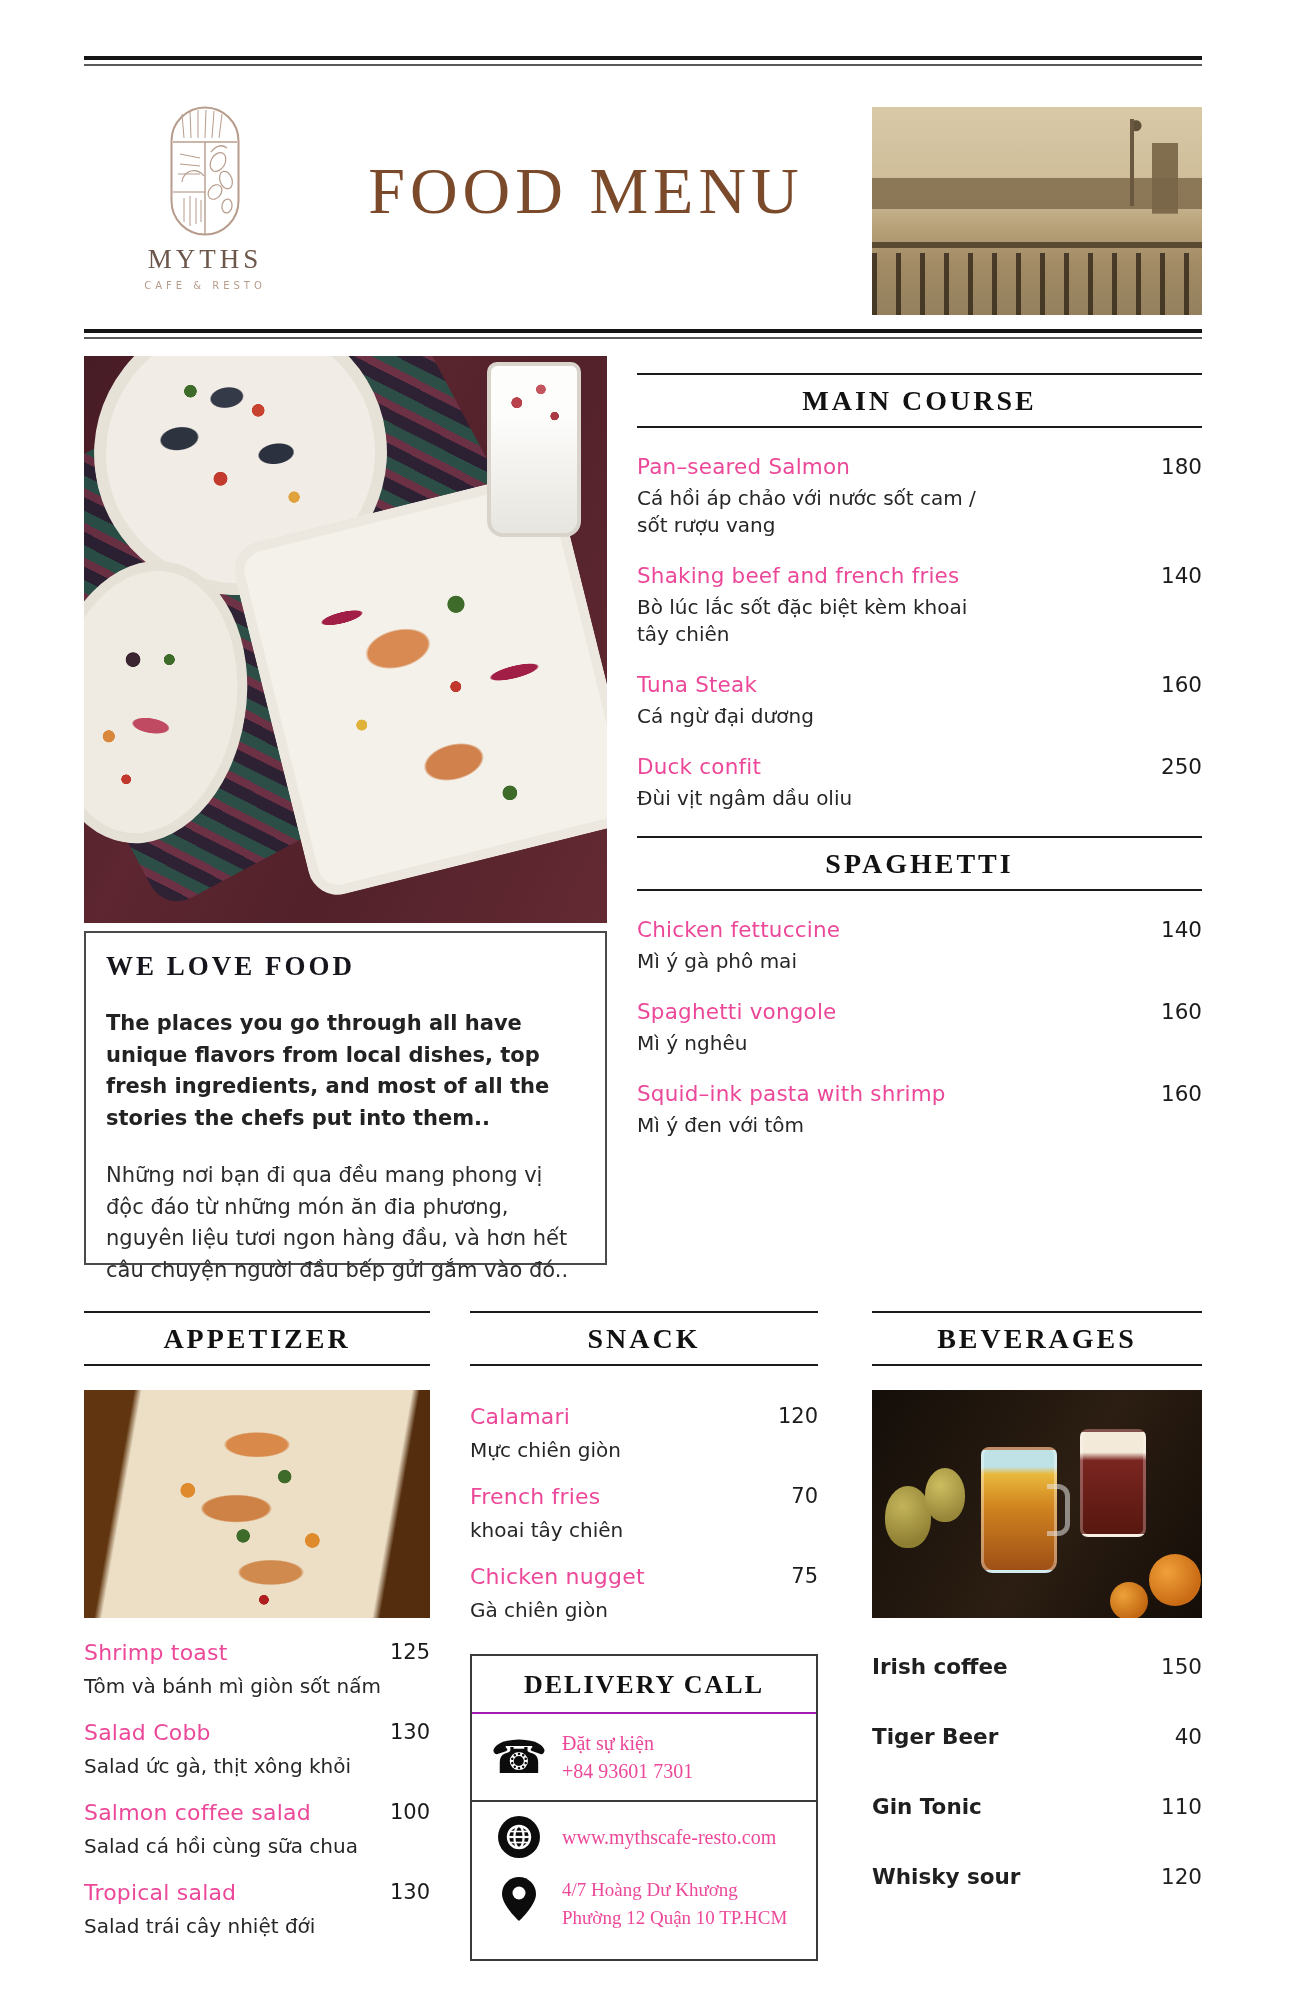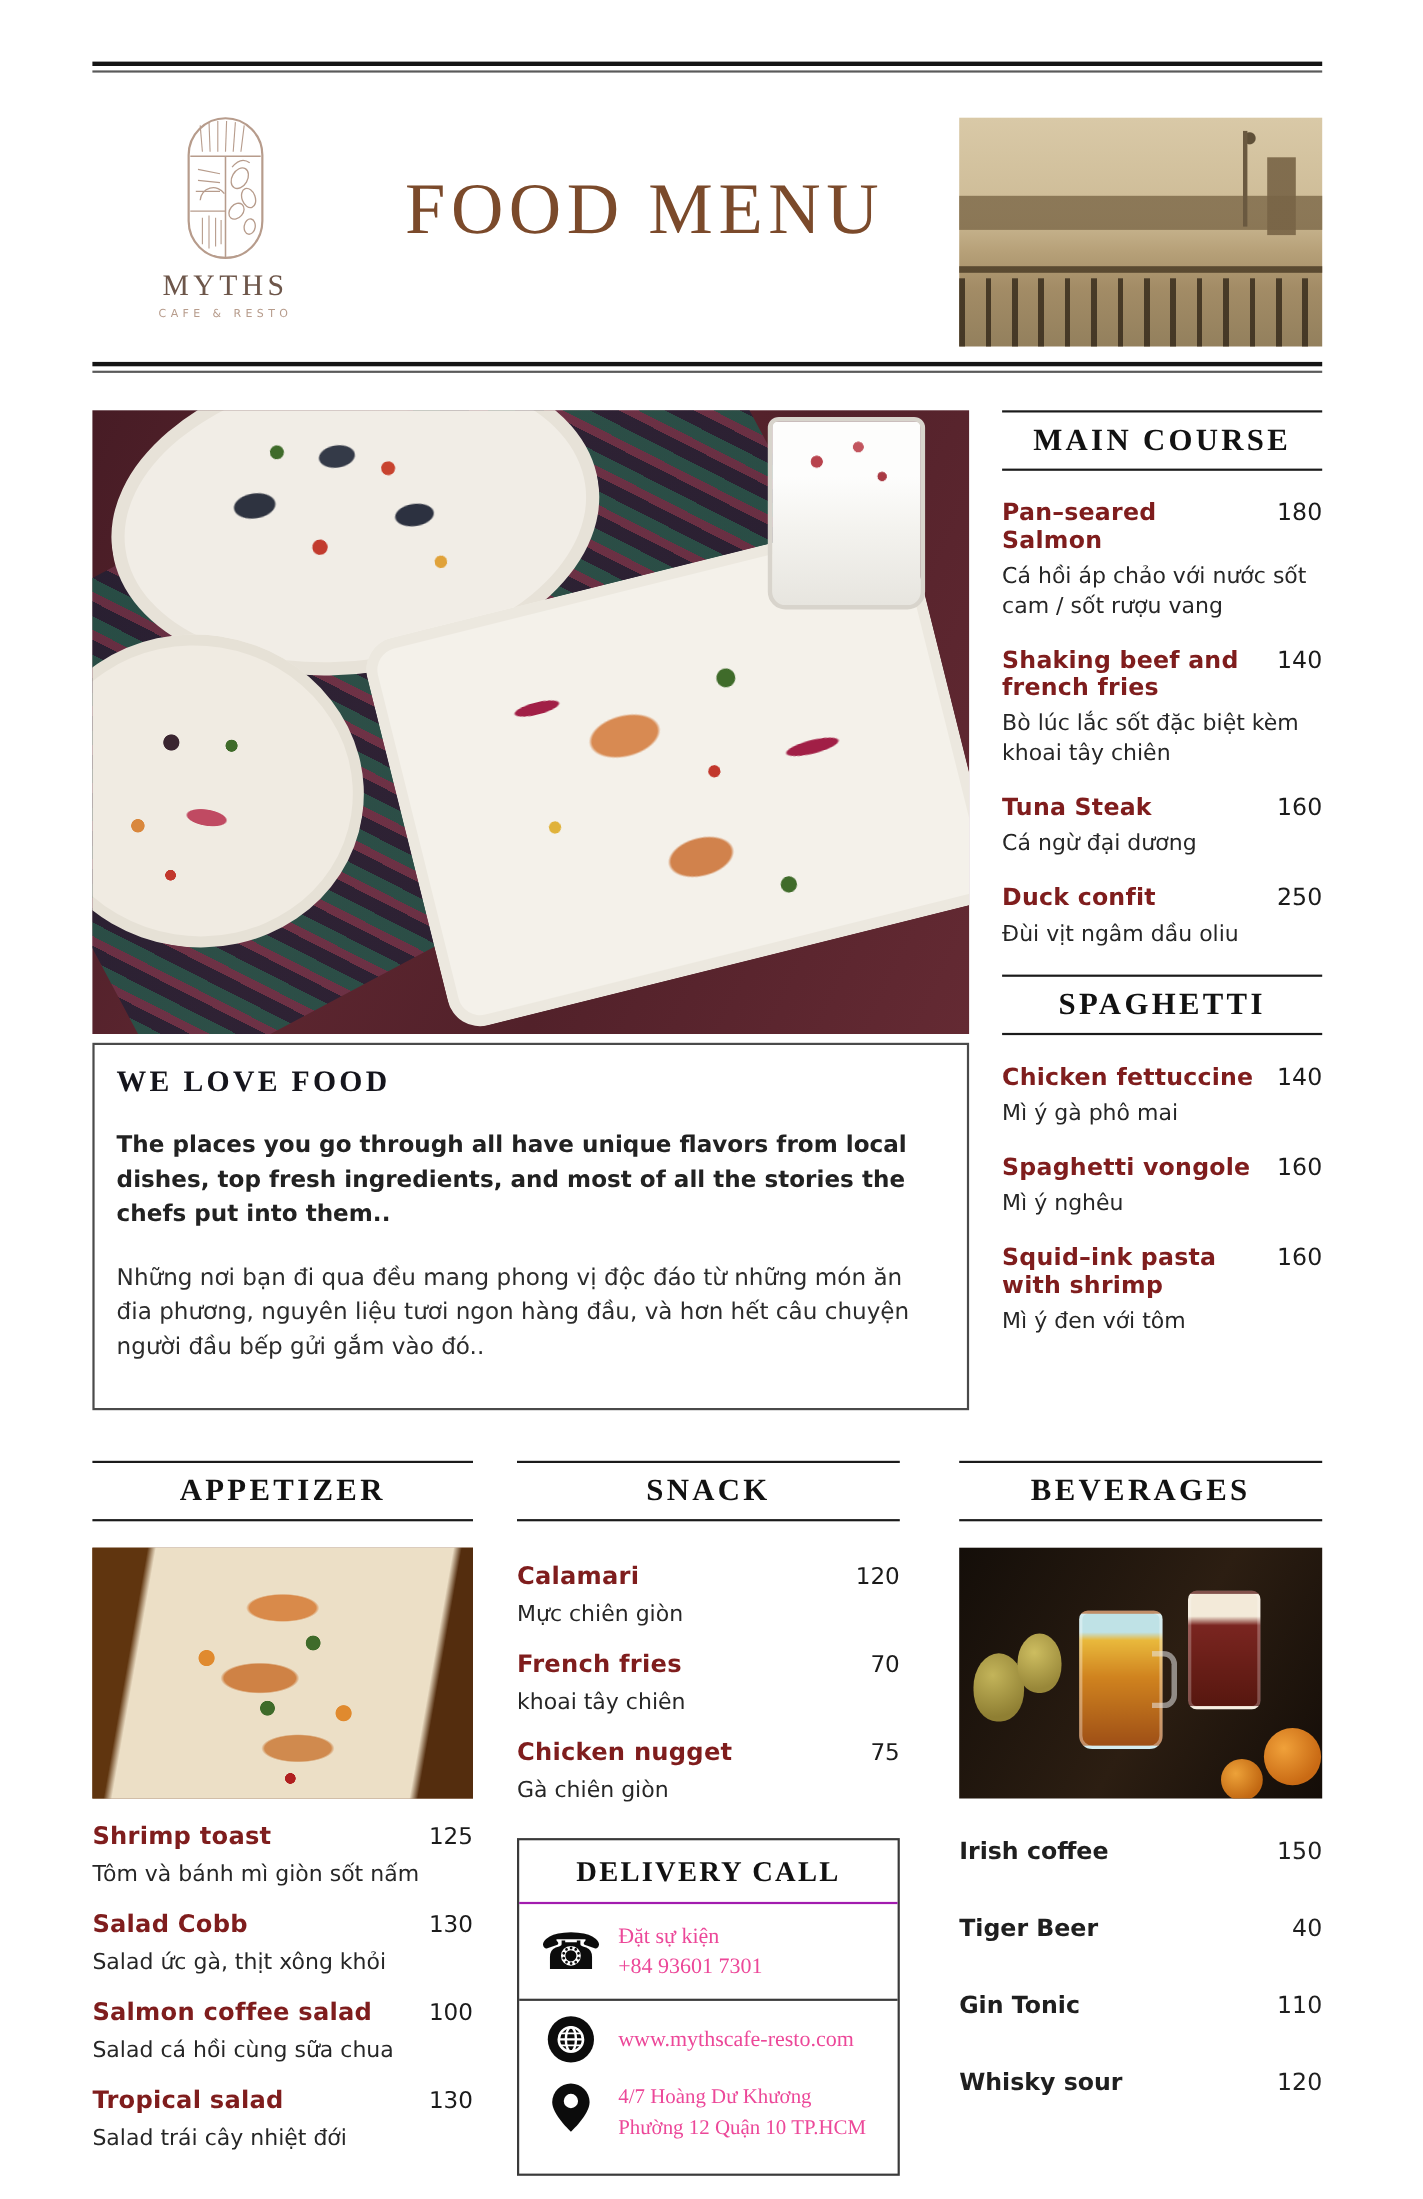--- a/index.html
+++ b/index.html
@@ -45,21 +45,21 @@
   .sec-head {
     border-top:2px solid #1b1b1b; border-bottom:2px solid #1b1b1b;
     padding:10px 0 9px;
   }
   .sec-head h2 {
     text-align:center; font-family:"Liberation Serif", serif; font-weight:700;
     font-size:28px; letter-spacing:3px; color:#121212;
   }
   
   .main-area { display:flex; gap:30px; margin-top:16px; }
-  .left-col { width:797px; flex:0 0 auto;margin-top:17px; }
+  .left-col { width:523px; flex:0 0 auto; }
   .right-col { flex:1; margin-top:17px; }
 
   .main-photo { position:relative; height:567px; overflow:hidden;
     background:linear-gradient(115deg,#471c25 0%, #5d2630 35%, #52212a 62%, #642a33 100%);
   }
   .mp-band { position:absolute; left:-10%; top:4%; width:95%; height:78%;
     transform:rotate(-28deg); border-radius:30px; opacity:.9;
     background:repeating-linear-gradient(55deg, rgba(26,94,80,.8) 0 11px, rgba(24,32,54,.75) 11px 23px, rgba(128,62,92,.55) 23px 31px);
   }
   .mp-plate1 { position:absolute; left:2%; top:-8%; width:56%; height:50%;
@@ -110,21 +110,21 @@
   }
   
   .love-box { margin-top:8px; height:334px; border:2px solid #4a4a4a; padding:18px 26px 0 20px; background:#fff; }
   .love-title { font-family:"Liberation Serif", serif; font-weight:700; font-size:27px; letter-spacing:3px; color:#15151c; }
   .love-lead { margin-top:26px; font-size:21px; font-weight:700; line-height:1.5; color:#222; }
   .love-body { margin-top:26px; font-size:21px; line-height:1.5; color:#2c2c2c; }
   
   .menu-list { margin-top:26px; }
   .menu-item { margin-bottom:24px; }
   .mi-head { display:flex; justify-content:space-between; align-items:flex-start; }
-  .mi-name { font-weight:700; font-size:21.5px; color:#7f1d1d; letter-spacing:.2px; }
+  .mi-name { font-weight:400; font-size:21.5px; color:#ec4899; letter-spacing:.2px; }
   .mi-price { font-size:21.5px; color:#1b1b1b; margin-left:14px; white-space:nowrap; }
   .mi-desc { margin-top:6px; font-size:20px; line-height:1.35; color:#262626; max-width:340px; }
   .gap-head { margin-top:16px; }
   
   .bottom-area { display:flex; margin-top:46px; }
   .col-a { width:346px; flex:0 0 auto; }
   .col-b { width:348px; flex:0 0 auto; margin-left:40px; }
   .col-c { width:330px; flex:0 0 auto; margin-left:54px; }
   .col-photo { height:228px; margin-top:24px; position:relative; overflow:hidden; }
   .appetizer-photo {

